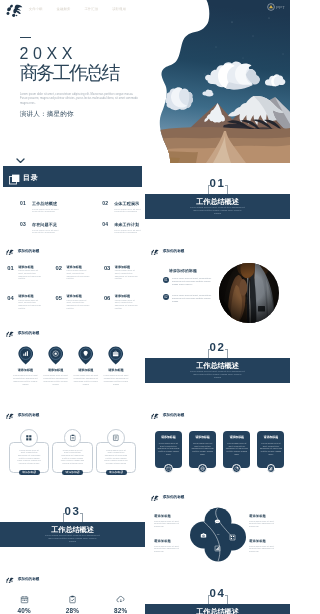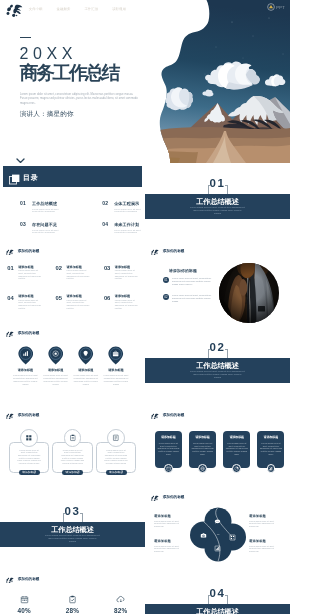--- a/index.html
+++ b/index.html
@@ -84,21 +84,21 @@
   .stic{width:9px;height:9px;display:block;}
   .st-v{margin-top:3px;font-size:6.4px;color:#2b4458;font-weight:700;letter-spacing:.2px;}
   .cover-art{position:absolute;top:0;left:0;}
   .nav-logo{position:absolute;left:2.2px;top:0.6px;z-index:30;}
   .nav{position:absolute;left:28.8px;top:6.6px;z-index:30;line-height:4px;white-space:nowrap;}
   .nav-item{font-size:3.4px;color:#d6d0c6;letter-spacing:.05px;margin-right:9.6px;display:inline-block;line-height:4px;vertical-align:top;}
   .wm{position:absolute;right:5px;top:3px;z-index:30;display:flex;align-items:center;gap:1.5px;}
   .wm-t{font-size:4px;color:#97a3ad;letter-spacing:.3px;}
   .cv-rule{position:absolute;left:20px;top:36.5px;width:11px;height:1.3px;background:#2b4458;}
   .cv-year{position:absolute;left:19.6px;top:46px;font-size:16px;font-weight:400;color:#2b4458;letter-spacing:4.6px;line-height:16px;}
-  .cv-title{position:absolute;left:19.8px;top:63px;font-size:18.6px;font-weight:700;color:#2b4458;letter-spacing:-2.2px;line-height:19px;}
+  .cv-title{position:absolute;left:19.8px;top:63px;font-size:18.6px;font-weight:400;color:#2b4458;letter-spacing:-2.2px;line-height:19px;}
   .cv-body{position:absolute;left:20px;top:93px;width:118px;font-size:2.7px;color:#a2abb4;line-height:4.4px;letter-spacing:.05px;}
   .cv-spk{position:absolute;left:19.8px;top:109px;font-size:6.6px;color:#2b4458;letter-spacing:.15px;font-weight:400;line-height:9px;}
   .chev{position:absolute;left:16px;top:150px;}
 </style>
 </head>
 <body>
 
 <div class="page">
   <div id="slides">
 

